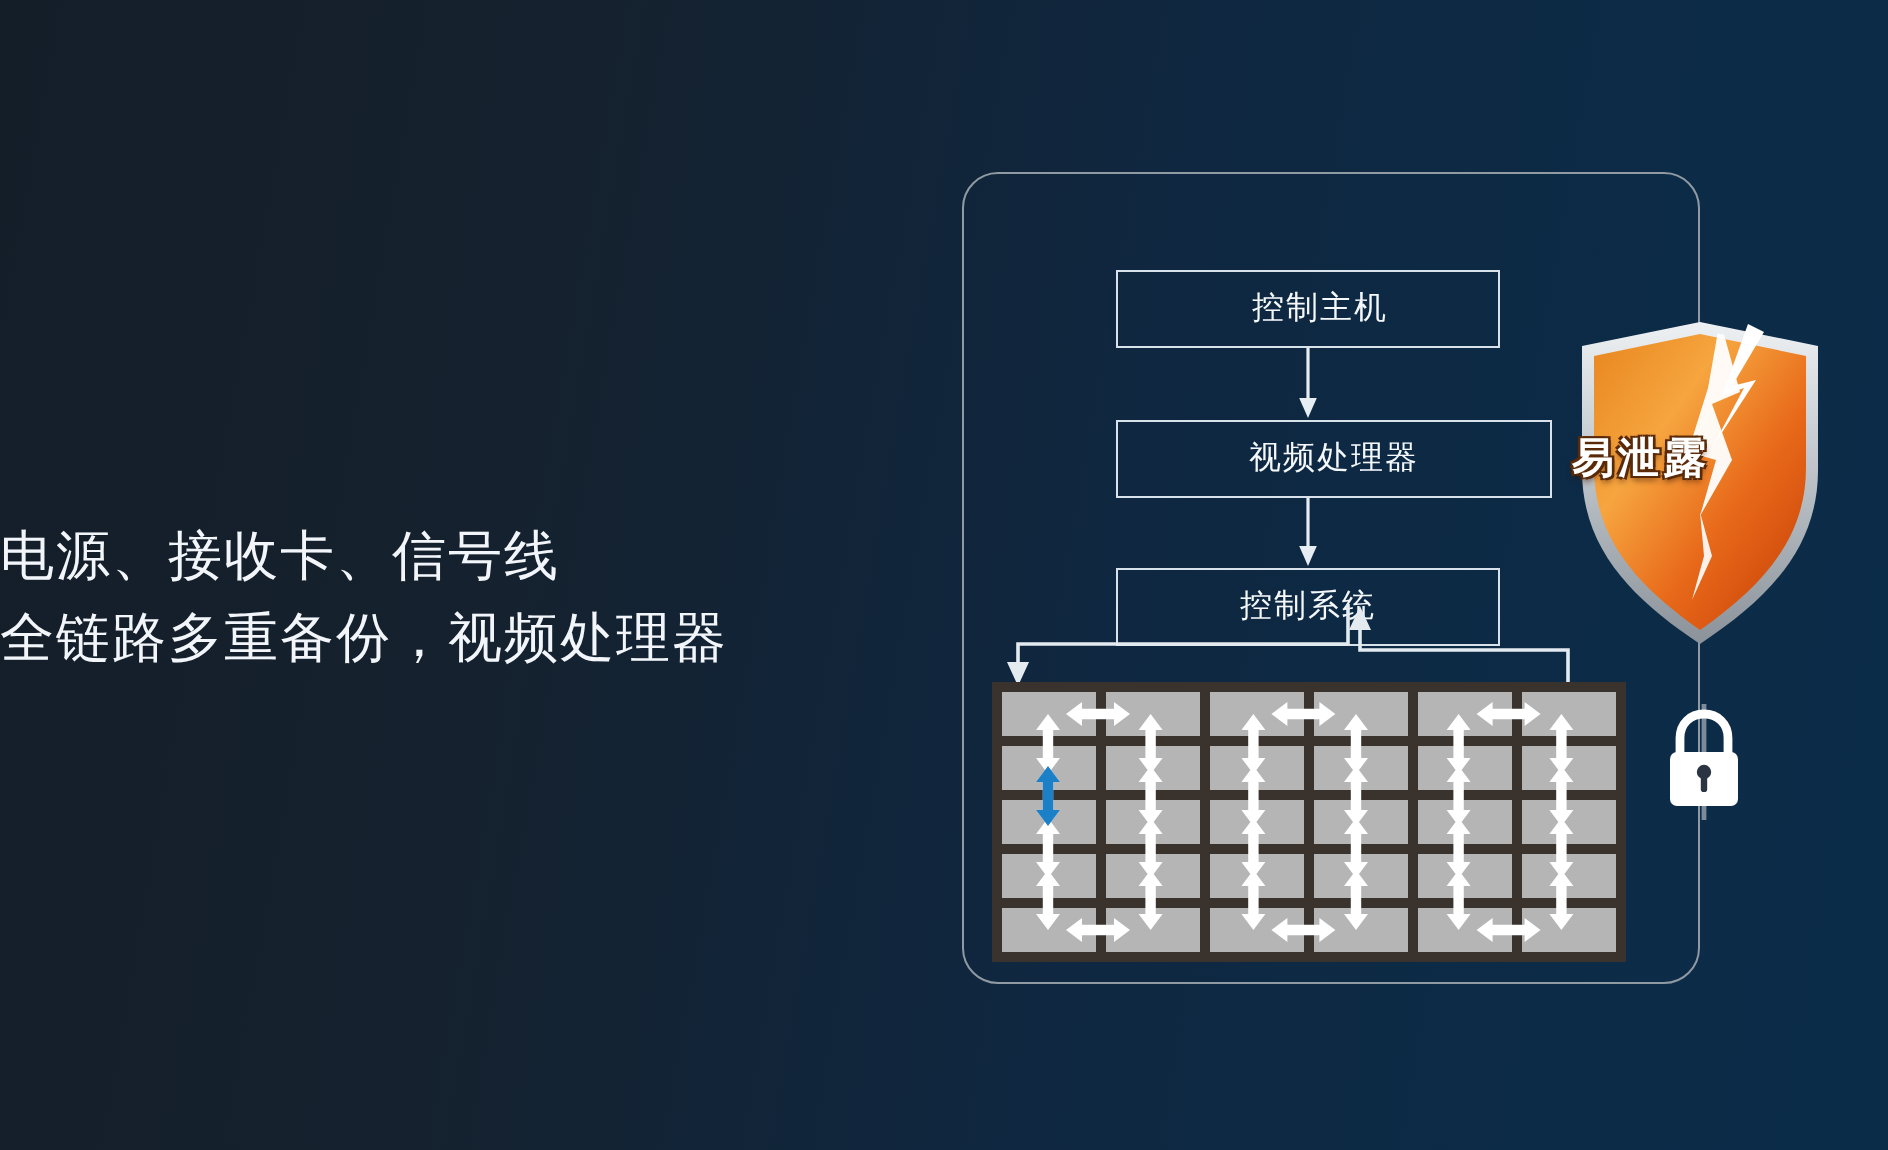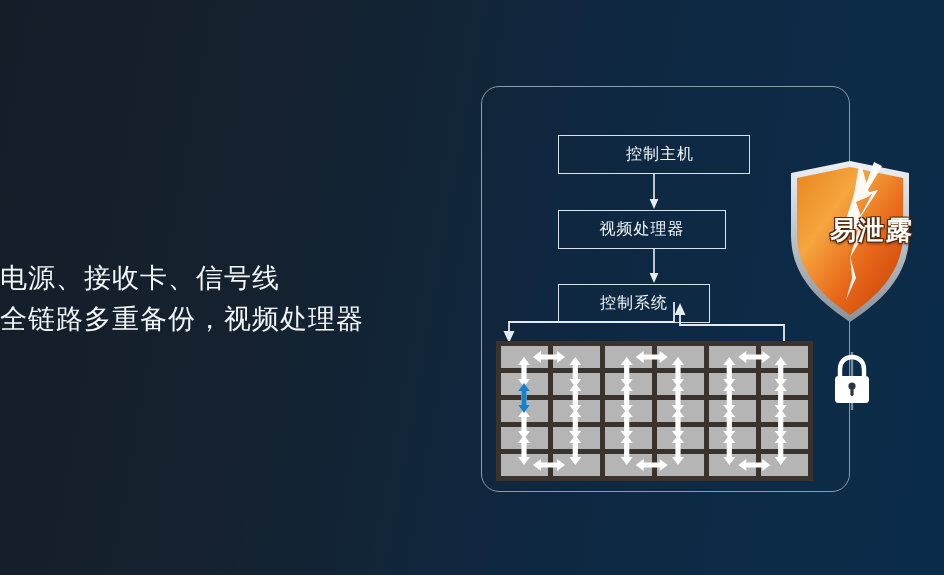--- a/index.html
+++ b/index.html
@@ -50,22 +50,22 @@
     box-sizing: border-box;
     border: 1.6px solid #d8e2ea;
     color: #f4f8fb;
     font-size: 16px;
     display: flex;
     align-items: center;
     justify-content: center;
     letter-spacing: 1px;
   }
   #box-host      { left: 558px; top: 135px; width: 192px; height: 39px; padding-left: 12px; }
-  #box-processor { left: 558px; top: 210px; width: 168px; height: 39px; }
-  #box-control   { left: 558px; top: 284px; width: 152px; height: 39px; }
+  #box-processor { left: 558px; top: 210px; width: 218px; height: 39px; }
+  #box-control   { left: 558px; top: 284px; width: 192px; height: 39px; }
 
   
   .v-arrow {
     position: absolute;
     width: 14px;
   }
   #arrow-host-proc { left: 647px; top: 174px; height: 36px; }
   #arrow-proc-ctrl { left: 647px; top: 249px; height: 35px; }
 
   
@@ -115,23 +115,23 @@
     left: 786px;
     top: 160px;
     width: 128px;
     height: 165px;
   }
   #shield-text {
     position: absolute;
     left: 786px;
     top: 215px;
     width: 128px;
-    text-align: right;
+    text-align: left;
     color: #ffffff;
-    font-size: 26px;
+    font-size: 21px;
     line-height: 30px;
     font-weight: bold;
     letter-spacing: 2px;
     text-shadow:
       -1.2px -1.2px 0 #5a2a08, 1.2px -1.2px 0 #5a2a08,
       -1.2px  1.2px 0 #5a2a08, 1.2px  1.2px 0 #5a2a08,
        0 2px 3px rgba(60,20,0,.7);
     pointer-events: none;
   }
   #shield-text .sline { display: block; }

